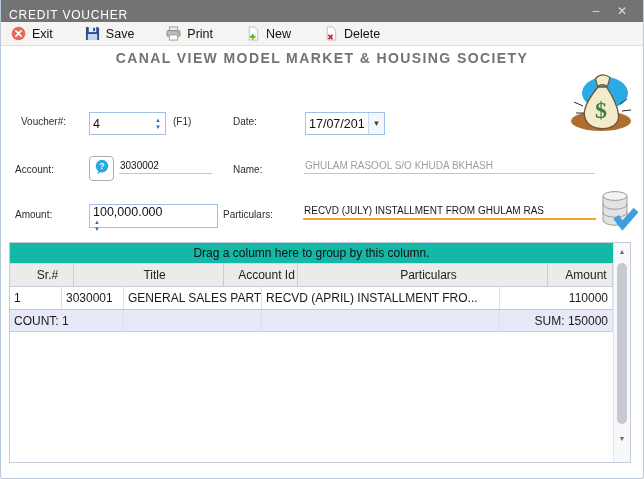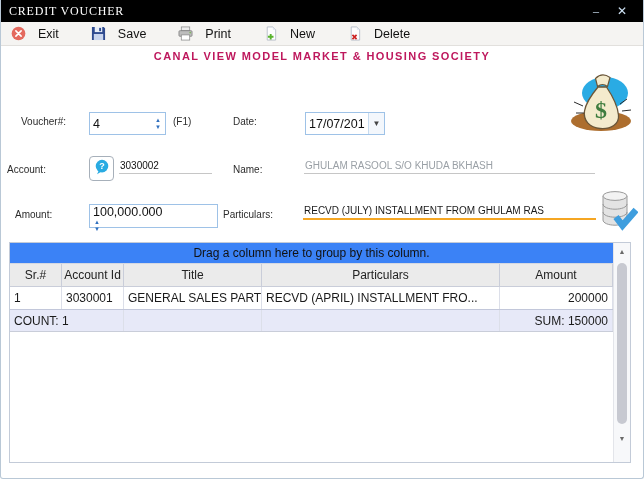--- a/index.html
+++ b/index.html
@@ -1,45 +1,45 @@
 <!DOCTYPE html>
 <html><head>
 <meta charset="utf-8">
 <style>
   html,body{margin:0;padding:0;background:#fff;}
   *{box-sizing:border-box;}
   body{font-family:"Liberation Sans", sans-serif;}
   .window{position:relative;width:644px;height:479px;background:#fff;border:1px solid #b9c8d6;border-top:none;border-radius:0 0 3px 3px;overflow:hidden;}
   
-  .titlebar{position:absolute;left:0;top:0;width:100%;height:22px;background:#000000;display:flex;align-items:center;padding:0 8px;font-family:Liberation Serif, serif;}
+  .titlebar{position:absolute;left:0;top:0;width:100%;height:22px;background:#737373;display:flex;align-items:flex-end;padding:0 8px;}
   .titlebar .title{color:#fff;font-size:12px;letter-spacing:.8px;flex:1;}
   .winbtn{color:#cfe3f5;font-size:12px;width:26px;text-align:center;cursor:default;line-height:22px;}
   
   .toolbar{position:absolute;left:0;top:22px;width:100%;height:24px;background:#f5f4f2;border-bottom:1px solid #e2e0dd;display:flex;align-items:center;padding:0 6px;gap:24px;}
-  .tbtn{display:flex;align-items:center;gap:12px;font-size:12.5px;color:#111;padding:1px 4px;cursor:default;}
+  .tbtn{display:flex;align-items:center;gap:6px;font-size:12.5px;color:#111;padding:1px 4px;cursor:default;}
   .tbtn svg{width:15px;height:15px;display:block;}
   
-  .society{position:absolute;left:0;top:50px;width:100%;text-align:center;font-size:11px;font-weight:bold;letter-spacing:1.4px;color:#be185d;}
+  .society{position:absolute;left:0;top:50px;width:100%;text-align:center;font-size:14px;font-weight:bold;letter-spacing:1.4px;color:#737373;}
   
   .lbl{position:absolute;font-size:10px;color:#2c2c2c;}
   .boxfield{position:absolute;display:flex;border:1px solid #9ec2e7;background:#fff;height:23px;}
   .boxfield input{border:none;outline:none;flex:1;min-width:0;font-size:12.5px;padding:0 3px;font-family:"Liberation Sans",sans-serif;color:#111;background:transparent;}
   .spin{width:14px;display:flex;flex-direction:column;align-items:center;justify-content:center;gap:1px;}
   .spin span{font-size:6px;line-height:6px;color:#2f6fbe;cursor:default;}
   .combo-btn{width:16px;border-left:1px solid #c8dcf0;background:#f3f7fc;display:flex;align-items:center;justify-content:center;font-size:8px;color:#444;cursor:default;}
   .underfield{position:absolute;border:none;border-bottom:1px solid #c6c6c6;outline:none;font-size:10px;padding:2px 1px;font-family:"Liberation Sans",sans-serif;background:transparent;color:#111;}
   .underfield.gray{color:#9aa0a6;}
   .underfield.active{border-bottom:2px solid #f5a623;color:#1a1a1a;}
   .helpbtn{position:absolute;width:25px;height:25px;border:1px solid #a7b0ba;border-radius:4px;background:#fff;display:flex;align-items:center;justify-content:center;cursor:default;padding:0;}
   
   .grid{position:absolute;left:8px;top:242px;width:622px;height:221px;border:1px solid #c3cbd8;background:#fff;font-size:12px;color:#1a1a1a;}
   .grid-content{position:absolute;left:0;top:0;right:17px;bottom:0;overflow:hidden;}
-  .groupbar{height:21px;line-height:21px;text-align:center;border-bottom:1px solid #d4d8e2;background:#3b82f6;color:#111;}
+  .groupbar{height:21px;line-height:21px;text-align:center;border-bottom:1px solid #d4d8e2;background:#14b8a6;color:#111;}
   .hdr-row{display:flex;height:23px;background:#ebebeb;border-bottom:1px solid #c9cdd9;}
-  .hdr-row .cell{display:flex;align-items:center;justify-content:center;border-right:1px solid #c9cdd9;color:#222;}
+  .hdr-row .cell{display:flex;align-items:center;justify-content:center;border-right:1px solid #c9cdd9;color:#222;margin-left:12px;}
   .data-row{display:flex;height:23px;background:#fff;border-bottom:1px solid #c2c7da;}
   .ftr-row{display:flex;height:22px;background:#e7e9f8;border-bottom:1px solid #c9cdd9;}
   .cell{padding:0 4px;white-space:nowrap;overflow:hidden;}
   .data-row .cell,.ftr-row .cell{display:flex;align-items:center;border-right:1px solid #dcdfe9;}
   .c0{width:52px;}.c1{width:62px;}.c2{width:138px;}.c3{width:238px;}.c4{flex:1;justify-content:flex-end;text-align:right;}
   .scrollbar{position:absolute;top:0;right:0;width:17px;height:100%;background:#f7f8fa;border-left:1px solid #e3e5ea;}
   .sb-btn{height:16px;display:flex;align-items:center;justify-content:center;font-size:7px;color:#6a6a6a;cursor:default;}
   .sb-thumb{position:absolute;left:3px;right:3px;top:20px;bottom:38px;background:#c7c9d1;border-radius:5px;cursor:default;}
   .bagwrap{position:absolute;right:6px;top:70px;width:70px;height:70px;}
   .dbwrap{position:absolute;left:599px;top:189px;width:38px;height:42px;}
@@ -135,21 +135,21 @@
       <span>▼</span>
     </div>
   </div>
   <span class="lbl" style="left:172px;top:116px;">(F1)</span>
   <span class="lbl" style="left:232px;top:116px;">Date:</span>
   <div class="boxfield" style="left:304px;top:112px;width:80px;">
     <input value="17/07/2018" style="">
     <div class="combo-btn">▼</div>
   </div>
 
-  <span class="lbl" style="left:6px;top:164px;">Account:</span>
+  <span class="lbl" style="left:14px;top:164px;">Account:</span>
   <button class="helpbtn" style="left:88px;top:156px;">
     <span><svg viewBox="0 0 20 20" width="18" height="18">
           <circle cx="10" cy="9" r="7" fill="#29abe2"></circle>
           <path d="M6.5 13.5l-2 4.5 5-3z" fill="#29abe2"></path>
           <text x="10" y="12.4" font-size="10" font-weight="bold" fill="#fff" text-anchor="middle" font-family="'Liberation Sans',sans-serif">?</text>
         </svg></span>
   </button>
   <input class="underfield" style="left: 118px; top: 158px; width: 93px;" value="3030002">
   <span class="lbl" style="left:232px;top:164px;">Name:</span>
   <input class="underfield gray" style="left: 303px; top: 158px; width: 291px;" value="GHULAM RASOOL S/O KHUDA BKHASH">
@@ -172,31 +172,31 @@
       <path d="M3 23 c0 3 5.4 5.2 12 5.2 s12 -2.2 12 -5.2" fill="none" stroke="#9a9a9a"></path>
       <path d="M16 28 l6.5 8.5 L36 21" stroke="#3f9ede" stroke-width="6.5" fill="none"></path>
     </svg>
   </div>
 
   <div class="grid">
     <div class="grid-content">
       <div class="groupbar">Drag a column here to group by this column.</div>
       <div class="hdr-row">
         <div class="cell c0">Sr.#</div>
+        <div class="cell c2">Title</div>
         <div class="cell c1">Account Id</div>
-        <div class="cell c2">Title</div>
         <div class="cell c3">Particulars</div>
         <div class="cell c4" style="justify-content:center;">Amount</div>
       </div>
       <div class="data-row">
         <div class="cell c0">1</div>
         <div class="cell c1">3030001</div>
         <div class="cell c2">GENERAL SALES PARTIES</div>
         <div class="cell c3">RECVD (APRIL) INSTALLMENT FRO...</div>
-        <div class="cell c4">200000</div>
+        <div class="cell c4">110000</div>
       </div>
       <div class="ftr-row">
         <div class="cell c0" style="width:114px;">COUNT: 1</div>
         <div class="cell c2" style="width:138px;"></div>
         <div class="cell c3"></div>
         <div class="cell c4">SUM: 150000</div>
       </div>
     </div>
     <div class="scrollbar">
       <div class="sb-btn" style="position:absolute;top:0;left:0;right:0;">▲</div>

